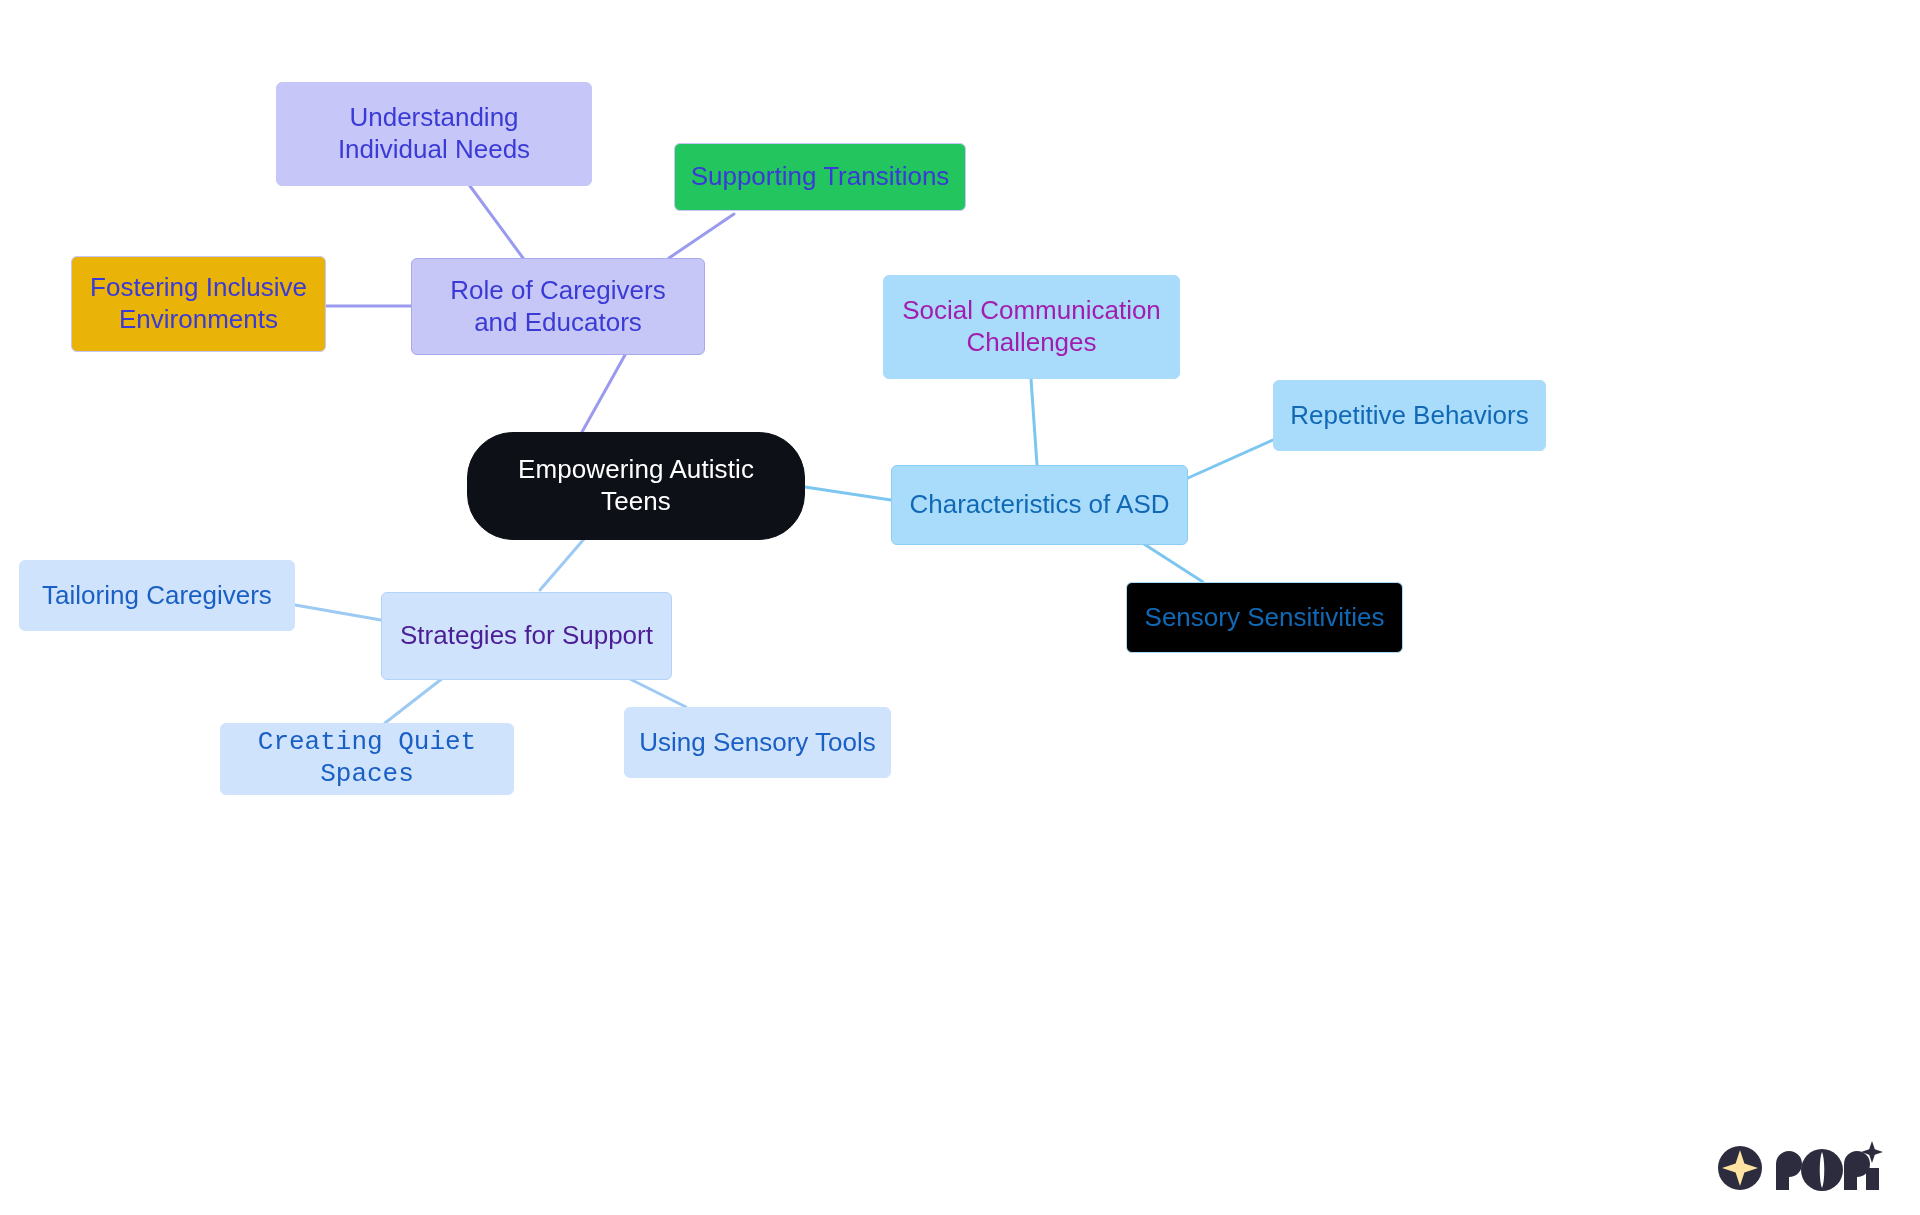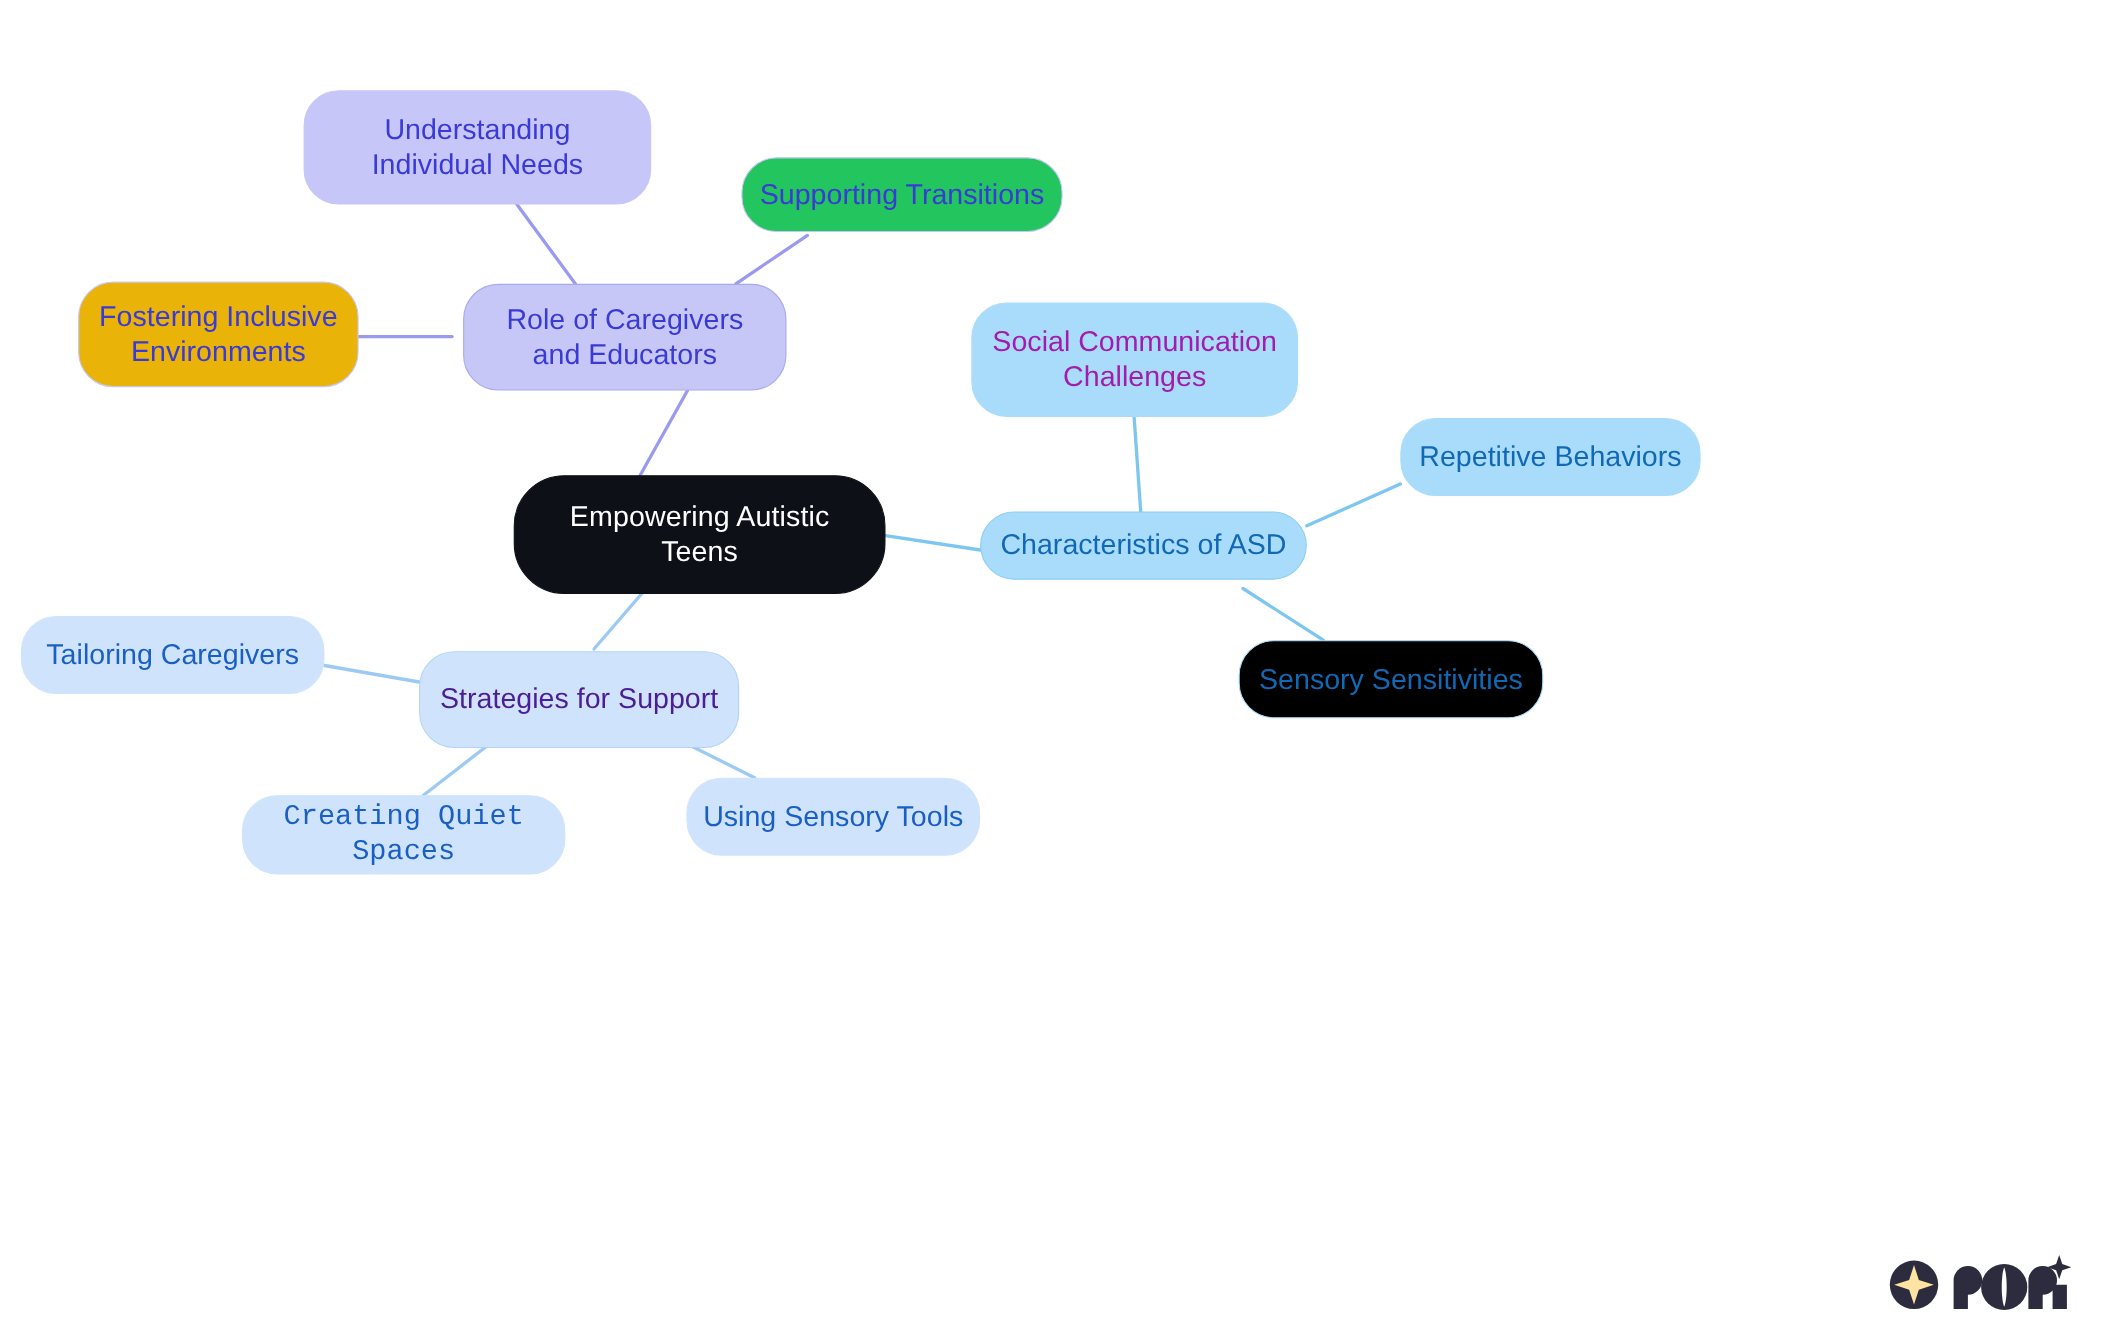--- a/index.html
+++ b/index.html
@@ -29,21 +29,21 @@
     pointer-events: none;
   }
   .node {
     position: absolute;
     box-sizing: border-box;
     display: flex;
     align-items: center;
     justify-content: center;
     text-align: center;
     line-height: 1.22;
-    border-radius: 32px;
+    border-radius: 6px;
     padding: 6px 14px;
     white-space: pre-line;
   }
   .node-root {
     background: #0d1117;
     color: #ffffff;
     border: 1px solid #0d1117;
     border-radius: 46px;
     font-size: 26px;
     letter-spacing: 0.1px;
@@ -111,25 +111,25 @@
       <line x1="411" y1="306" x2="326" y2="306" stroke="#9a9aef" stroke-width="3" stroke-linecap="round"></line>
       <line x1="1037" y1="465" x2="1031" y2="379" stroke="#7cc6f0" stroke-width="3" stroke-linecap="round"></line>
       <line x1="1188" y1="478" x2="1273" y2="440" stroke="#7cc6f0" stroke-width="3" stroke-linecap="round"></line>
       <line x1="1130" y1="535" x2="1203" y2="582" stroke="#7cc6f0" stroke-width="3" stroke-linecap="round"></line>
       <line x1="381" y1="620" x2="295" y2="605" stroke="#9ccaf3" stroke-width="3" stroke-linecap="round"></line>
       <line x1="466" y1="660" x2="385" y2="723" stroke="#9ccaf3" stroke-width="3" stroke-linecap="round"></line>
       <line x1="592" y1="660" x2="686" y2="707" stroke="#9ccaf3" stroke-width="3" stroke-linecap="round"></line>
     </svg>
   <div id="node-layer">
       <div class="node node-root" style="left: 467px; top: 432px; width: 338px; height: 108px; background: rgb(13, 17, 23); color: rgb(255, 255, 255); border-color: rgb(13, 17, 23);"><span class="node-label">Empowering Autistic Teens</span></div>
-      <div class="node node-purple-branch" style="left: 411px; top: 258px; width: 294px; height: 97px; background: rgb(198, 198, 247); color: rgb(58, 58, 212); border-color: rgb(169, 169, 238); margin-left: 10px;"><span class="node-label">Role of Caregivers and Educators</span></div>
+      <div class="node node-purple-branch" style="left: 411px; top: 258px; width: 294px; height: 97px; background: rgb(198, 198, 247); color: rgb(58, 58, 212); border-color: rgb(169, 169, 238);"><span class="node-label">Role of Caregivers and Educators</span></div>
       <div class="node node-purple-leaf" style="left: 276px; top: 82px; width: 316px; height: 104px; background: rgb(199, 198, 248); color: rgb(58, 58, 214); border-color: rgb(199, 198, 248);"><span class="node-label">Understanding Individual Needs</span></div>
       <div class="node node-purple-leaf" style="left: 674px; top: 143px; width: 292px; height: 68px; background: #22c55e; color: rgb(58, 58, 214); border-color: rgb(199, 198, 248);"><span class="node-label">Supporting Transitions</span></div>
       <div class="node node-purple-leaf" style="left: 71px; top: 256px; width: 255px; height: 96px; background: #eab308; color: rgb(58, 58, 214); border-color: rgb(199, 198, 248);"><span class="node-label">Fostering Inclusive Environments</span></div>
-      <div class="node node-sky-branch" style="left: 891px; top: 465px; width: 297px; height: 62px; background: rgb(169, 220, 251); color: rgb(17, 105, 182); border-color: rgb(140, 205, 243);"><span class="node-label">Characteristics of ASD</span></div>
+      <div class="node node-sky-branch" style="left: 891px; top: 465px; width: 297px; height: 80px; background: rgb(169, 220, 251); color: rgb(17, 105, 182); border-color: rgb(140, 205, 243);"><span class="node-label">Characteristics of ASD</span></div>
       <div class="node node-sky-leaf" style="left: 883px; top: 275px; width: 297px; height: 104px; background: rgb(169, 220, 251); color: #a21caf; border-color: rgb(169, 220, 251);"><span class="node-label">Social Communication Challenges</span></div>
       <div class="node node-sky-leaf" style="left: 1273px; top: 380px; width: 273px; height: 71px; background: rgb(169, 220, 251); color: rgb(17, 105, 182); border-color: rgb(169, 220, 251);"><span class="node-label">Repetitive Behaviors</span></div>
       <div class="node node-sky-leaf" style="left: 1126px; top: 582px; width: 277px; height: 71px; background: #000000; color: rgb(17, 105, 182); border-color: rgb(169, 220, 251);"><span class="node-label">Sensory Sensitivities</span></div>
       <div class="node node-pale-branch" style="left: 381px; top: 592px; width: 291px; height: 88px; background: rgb(207, 228, 252); color: #4c1d95; border-color: rgb(179, 211, 246);"><span class="node-label">Strategies for Support</span></div>
       <div class="node node-pale-leaf" style="left: 19px; top: 560px; width: 276px; height: 71px; background: rgb(207, 228, 252); color: rgb(26, 95, 196); border-color: rgb(207, 228, 252);"><span class="node-label">Tailoring Caregivers</span></div>
       <div class="node node-pale-leaf" style="left: 220px; top: 723px; width: 294px; height: 72px; background: rgb(207, 228, 252); color: rgb(26, 95, 196); border-color: rgb(207, 228, 252); font-family: Liberation Mono, monospace;"><span class="node-label">Creating Quiet Spaces</span></div>
       <div class="node node-pale-leaf" style="left: 624px; top: 707px; width: 267px; height: 71px; background: rgb(207, 228, 252); color: rgb(26, 95, 196); border-color: rgb(207, 228, 252);"><span class="node-label">Using Sensory Tools</span></div>
     </div>
 
   <div id="brand-logo">

